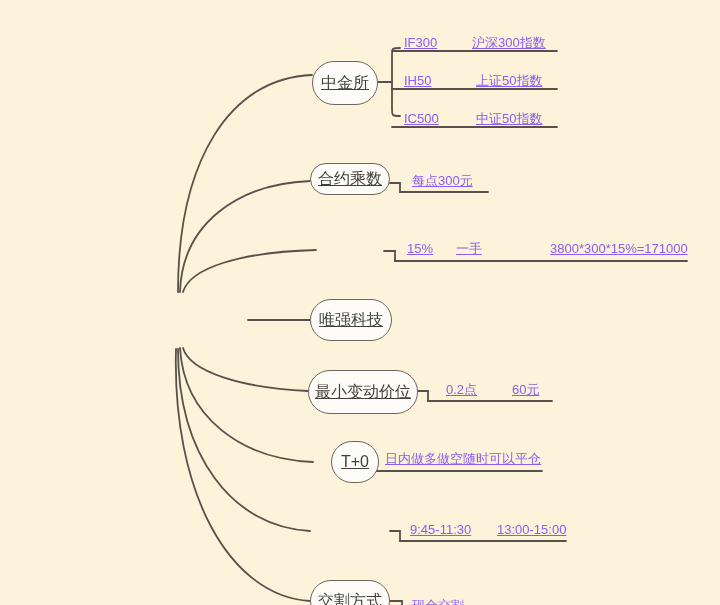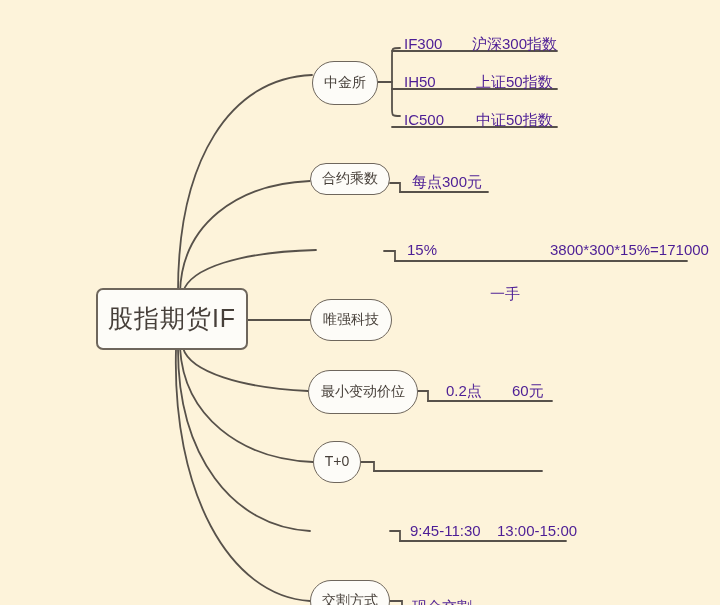--- a/index.html
+++ b/index.html
@@ -43,28 +43,30 @@
     white-space: nowrap;
   }
   .node.root {
     border-radius: 7px;
     border-width: 2px;
     font-size: 25px;
     letter-spacing: 1px;
   }
   .node.branch {
     border-radius: 40px;
-    font-size: 14px;
+    font-size: 16px;
+    text-decoration: underline;
   }
   .leaf-text {
     position: absolute;
-    color: #4c1d95;
-    font-size: 15px;
+    color: #8b5cf6;
+    font-size: 13px;
     white-space: nowrap;
     line-height: 1;
+    text-decoration: underline;
   }
 </style>
 </head>
 <body>
 
 <div id="mindmap">
 
   <svg class="canvas-layer" viewBox="0 0 720 605">
     <g fill="none" stroke="#57514a" stroke-width="1.8" stroke-linecap="round">
 
@@ -97,53 +99,53 @@
       <path d="M 361,462 L 374,462 L 374,471 L 376,471"></path>
       <line x1="374" y1="471" x2="542" y2="471"></line>
 
       <path d="M 390,531 L 400,531 L 400,541 L 402,541"></path>
       <line x1="400" y1="541" x2="566" y2="541"></line>
 
       <path d="M 390,601 L 402,601 L 402,610 L 404,610"></path>
     </g>
   </svg>
 
-  <div class="node root" style="left:96px; top:288px; width:152px; height:62px;">股指期货IF</div>
 
   <div class="node branch" style="left:312px; top:61px; width:66px; height:44px;">中金所</div>
 
   <div class="node branch" style="left:310px; top:163px; width:80px; height:32px;">合约乘数</div>
 
 
   <div class="node branch" style="left:310px; top:299px; width:82px; height:42px;text-align:right;">唯强科技</div>
 
   <div class="node branch" style="left:308px; top:370px; width:110px; height:44px;">最小变动价位</div>
 
-  <div class="node branch" style="left:313px; top:441px; width:48px; height:42px;">T+0</div>
+  <div class="node branch" style="left:331px; top:441px; width:48px; height:42px;">T+0</div>
 
 
   <div class="node branch" style="left:310px; top:580px; width:80px; height:42px;">交割方式</div>
 
   <div class="leaf-text" style="left:404px; top:36px;">IF300</div>
   <div class="leaf-text" style="left:472px; top:36px;">沪深300指数</div>
 
   <div class="leaf-text" style="left:404px; top:74px;">IH50</div>
   <div class="leaf-text" style="left:476px; top:74px;">上证50指数</div>
 
   <div class="leaf-text" style="left:404px; top:112px;">IC500</div>
   <div class="leaf-text" style="left:476px; top:112px;">中证50指数</div>
 
   <div class="leaf-text" style="left:412px; top:174px;">每点300元</div>
 
   <div class="leaf-text" style="left:407px; top:242px;">15%</div>
-  <div class="leaf-text" style="left:490px; top:242px;margin-top:44px;">一手</div>
+  <div class="leaf-text" style="left:456px; top:242px;">一手</div>
   <div class="leaf-text" style="left:550px; top:242px;">3800*300*15%=171000</div>
 
   <div class="leaf-text" style="left:446px; top:383px;">0.2点</div>
   <div class="leaf-text" style="left:512px; top:383px;">60元</div>
 
+  <div class="leaf-text" style="left:385px; top:452px;">日内做多做空随时可以平仓</div>
 
   <div class="leaf-text" style="left:410px; top:523px;">9:45-11:30</div>
   <div class="leaf-text" style="left:497px; top:523px;">13:00-15:00</div>
 
   <div class="leaf-text" style="left:412px; top:592px;margin-top:7px;">现金交割</div>
 
 </div>
 
 </body></html>

